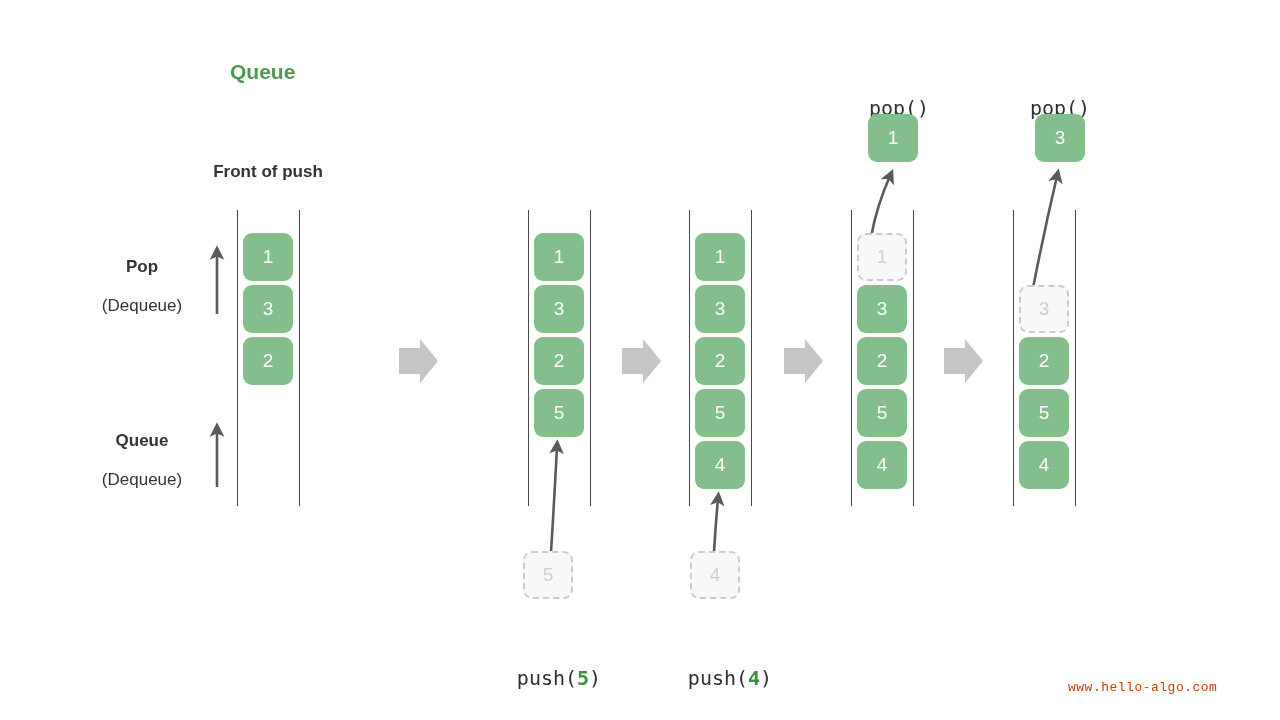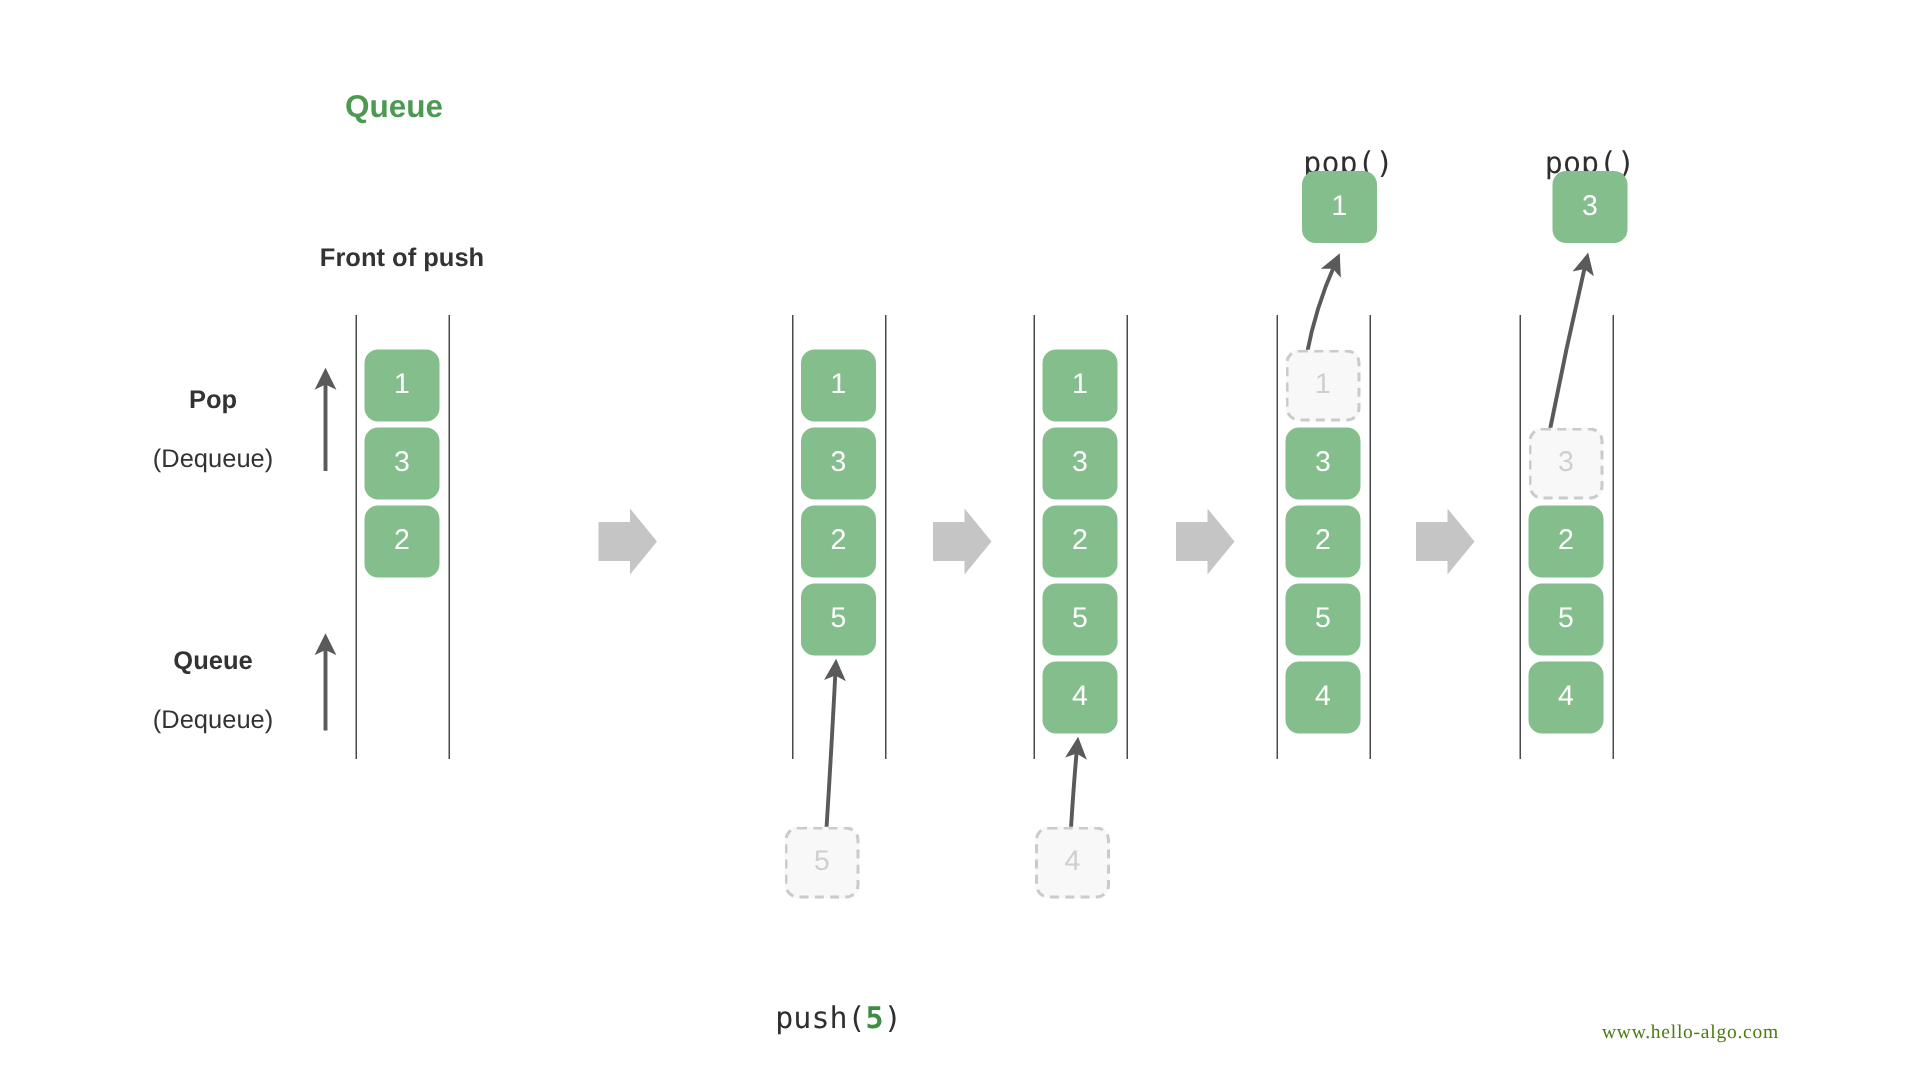--- a/index.html
+++ b/index.html
@@ -56,23 +56,23 @@
     text-align: center;
     letter-spacing: 0px;
     margin-top: 34px;
   }
   .code-lbl .num {
     color: #3B8E42;
     font-weight: bold;
   }
   .watermark {
     position: absolute;
-    font-family: Liberation Serif, serif;
+    font-family: Liberation Mono, monospace;
     font-size: 13px;
-    color: #4d7c0f;
+    color: #c2410c;
     letter-spacing: 0.5px;
     white-space: nowrap;
   }
 
   
   .rail {
     position: absolute;
     width: 1px;
     background: #4a4a4a;
   }
@@ -192,20 +192,21 @@
   <div class="rail" style="left:751px; top:210px; height:296px;"></div>
 
   <div class="cell" style="left:695px; top:233px;">1</div>
   <div class="cell" style="left:695px; top:285px;">3</div>
   <div class="cell" style="left:695px; top:337px;">2</div>
   <div class="cell" style="left:695px; top:389px;">5</div>
   <div class="cell" style="left:695px; top:441px;">4</div>
 
   <div class="cell ghost" style="left:690px; top:551px;">4</div>
 
+  <div class="code-lbl" style="left:630px; top:632px; width:200px;"><span>push(</span><span class="num">4</span><span>)</span></div>
 
   <div class="code-lbl" style="left:799px; top:62px; width:200px;">pop()</div>
 
   <div class="cell" style="left:868px; top:114px;">1</div>
 
   <div class="rail" style="left:851px; top:210px; height:296px;"></div>
   <div class="rail" style="left:913px; top:210px; height:296px;"></div>
 
   <div class="cell ghost" style="left:857px; top:233px;">1</div>
   <div class="cell" style="left:857px; top:285px;">3</div>

